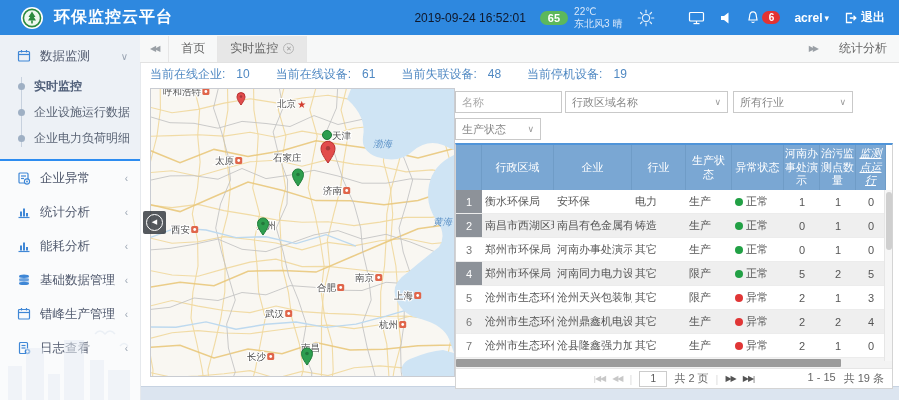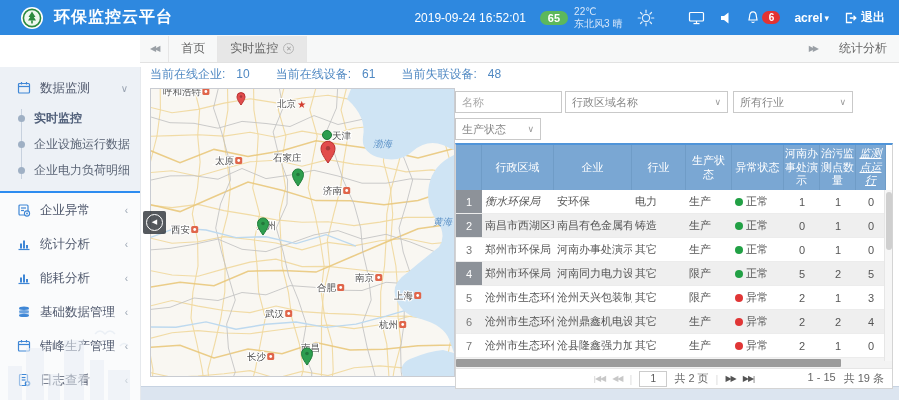--- a/index.html
+++ b/index.html
@@ -2,41 +2,41 @@
 <html><head>
 <meta charset="utf-8">
 <style>
   html,body{margin:0;padding:0;}
   body{width:899px;height:400px;overflow:hidden;font-family:"Liberation Sans","DejaVu Sans",sans-serif;background:#fff;position:relative;}
   
   .topbar{position:absolute;left:0;top:0;width:899px;height:35px;background:#2e88df;display:flex;align-items:center;color:#fff;z-index:30;}
   .logo{margin-left:20px;display:flex;align-items:center;}
   .app-title{margin-left:10px;font-size:16px;font-weight:bold;letter-spacing:1px;}
   .topbar-right{margin-left:auto;display:flex;align-items:center;margin-right:14px;gap:14px;}
-  .datetime{font-size:12px;color:#ffffff;}
+  .datetime{font-size:12px;color:#0f172a;}
   .aqi-wrap{display:flex;align-items:center;gap:6px;}
   .aqi-pill{background:#5cb85c;border-radius:9px;padding:1px 8px;font-size:11px;font-weight:bold;color:#fff;}
   .weather-col{display:flex;flex-direction:column;font-size:10px;color:#d9e8fa;line-height:12px;}
   .hicon{display:flex;align-items:center;}
   .bell-wrap{position:relative;display:flex;align-items:center;}
   .badge{background:#e23232;color:#fff;border-radius:8px;min-width:10px;padding:1px 4px;font-size:10px;font-weight:bold;text-align:center;margin-left:2px;}
   .user{font-size:12px;font-weight:bold;display:flex;align-items:center;gap:2px;}
   .caret{font-size:9px;}
   .logout{display:flex;align-items:center;gap:4px;font-size:12px;font-weight:bold;}
   
   .tabbar{position:absolute;left:140px;top:35px;right:0;height:27px;background:#f7f8f8;border-bottom:1px solid #e2e2e2;display:flex;align-items:center;z-index:20;}
   .tab-scroll{color:#9aa0a6;font-size:8px;letter-spacing:-2px;padding:0 10px;cursor:pointer;}
   .tab{font-size:12px;color:#666;padding:0 12px;height:26px;display:flex;align-items:center;gap:5px;border-right:1px solid #e6e6e6;cursor:pointer;}
   .tab.first{border-left:1px solid #e6e6e6;}
   .tab.active{background:#e7e7e7;}
   .tab-close{width:11px;height:11px;border:1px solid #b5b5b5;border-radius:50%;color:#9a9a9a;font-size:7px;line-height:10px;text-align:center;box-sizing:border-box;}
   .tabbar-right{margin-left:auto;display:flex;align-items:center;}
   .close-ops{font-size:12px;color:#666;padding:0 12px;cursor:pointer;}
   
-  .sidebar{position:absolute;left:0;top:35px;width:140px;bottom:0;background:#fafbfc;border-right:1px solid #e6e9ed;z-index:10;overflow:hidden;margin-top:32px;}
+  .sidebar{position:absolute;left:0;top:35px;width:140px;bottom:0;background:#fafbfc;border-right:1px solid #e6e9ed;z-index:10;overflow:hidden;}
   .side-group{background:#edf1f6;border-bottom:2px solid #2d8cf0;padding:4px 0 8px 0;}
   .side-parent{height:34px;display:flex;align-items:center;padding:0 12px 0 17px;color:#515a6e;font-size:12.5px;cursor:pointer;}
   .side-parent .lbl{margin-left:9px;}
   .side-chev{margin-left:auto;color:#9aa4b2;font-size:10px;}
   .side-sub{position:relative;margin-left:21px;}
   .side-sub .vline{position:absolute;left:0;top:4px;bottom:4px;width:1px;background:#c7d1de;}
   .sub-item{position:relative;height:26px;display:flex;align-items:center;padding-left:13px;font-size:12px;color:#5a6475;cursor:pointer;}
   .sub-item .dot{position:absolute;left:-3.5px;width:7px;height:7px;border-radius:50%;background:#9fb0c4;}
   .sub-item.active{color:#51607a;font-weight:bold;}
   .watermark{position:absolute;left:0;bottom:0;width:140px;height:80px;opacity:.55;pointer-events:none;}
@@ -272,20 +272,21 @@
       <path d="M95,14 q5,-6 10,0 q5,-6 10,0"></path>
         <path d="M120,26 q4,-5 8,0"></path>
     </svg>
   </div>
 </aside>
 
 <div class="stats" id="stats">
     <div class="stat"><span class="stat-label">当前在线企业:</span><span class="stat-value">10</span></div>
     <div class="stat"><span class="stat-label">当前在线设备:</span><span class="stat-value">61</span></div>
     <div class="stat"><span class="stat-label">当前失联设备:</span><span class="stat-value">48</span></div>
+    <div class="stat"><span class="stat-label">当前停机设备:</span><span class="stat-value">19</span></div>
   </div>
 
 <div class="map-panel">
   <svg id="map-svg" width="303" height="287" viewBox="0 0 303 287">
     <rect x="0" y="0" width="303" height="287" fill="#f9f7f2"></rect>
     <g id="g-decor">
         <path d="M-5,17.19917695473251 L21.0,23.7 L47.0,20.4 L73.0,14.1 L99.0,9.7 L125.0,13.9 L151.0,9.0 L177.0,6.3 L203.0,11.1 L229.0,8.5 L255.0,10.4 L281.0,15.9 L307.0,23.1 L333.0,23.5" fill="none" stroke="#f0d9a0" stroke-width="1.1" opacity="0.95"></path>
         <path d="M-5,47.383607681755834 L21.0,46.6 L47.0,45.7 L73.0,47.1 L99.0,43.2 L125.0,48.2 L151.0,42.1 L177.0,46.6 L203.0,39.2 L229.0,36.2 L255.0,35.3 L281.0,35.9 L307.0,37.5 L333.0,39.9" fill="none" stroke="#f0d9a0" stroke-width="1.1" opacity="0.95"></path>
         <path d="M-5,83.88079561042524 L21.0,81.8 L47.0,87.2 L73.0,79.8 L99.0,72.8 L125.0,71.3 L151.0,77.2 L177.0,70.6 L203.0,75.1 L229.0,77.2 L255.0,82.9 L281.0,80.9 L307.0,85.2 L333.0,89.8" fill="none" stroke="#f0d9a0" stroke-width="1.1" opacity="0.95"></path>
         <path d="M-5,115.82654320987655 L21.0,118.6 L47.0,115.4 L73.0,121.6 L99.0,125.9 L125.0,130.9 L151.0,133.2 L177.0,132.8 L203.0,136.6 L229.0,133.1 L255.0,128.4 L281.0,128.4 L307.0,123.9 L333.0,122.0" fill="none" stroke="#f0d9a0" stroke-width="1.1" opacity="0.95"></path>
@@ -439,21 +440,21 @@
         <div class="gh" style="width: 54px; flex: 0 0 auto;">行业</div>
         <div class="gh" style="width: 46px; flex: 0 0 auto;">生产状态</div>
         <div class="gh" style="width: 52px; flex: 0 0 auto;">异常状态</div>
         <div class="gh" style="width: 36px; flex: 0 0 auto;">河南办事处演示</div>
         <div class="gh" style="width: 36px; flex: 0 0 auto; text-align: center;">治污监测点数量</div>
         <div class="gh sorted" style="width: 30px; flex: 0 0 auto;">监测点运行</div>
       </div>
     <div class="gbody" id="gbody">
         <div class="gr">
           <div class="gc num dark" style="width: 26px; flex: 0 0 auto;">1</div>
-          <div class="gc " style="width: 72px; flex: 0 0 auto; font-style: italic;">衡水环保局</div>
+          <div class="gc " style="width: 72px; flex: 0 0 auto;">衡水环保局</div>
           <div class="gc " style="width: 78px; flex: 0 0 auto;">安环保</div>
           <div class="gc " style="width: 54px; flex: 0 0 auto;">电力</div>
           <div class="gc " style="width: 46px; flex: 0 0 auto;">生产</div>
           <div class="gc " style="width: 52px; flex: 0 0 auto;">
             <span class="sdot" style="background: rgb(34, 160, 69);"></span>
             <span>正常</span>
           </div>
           <div class="gc ctr" style="width: 36px; flex: 0 0 auto;">1</div>
           <div class="gc ctr" style="width: 36px; flex: 0 0 auto;">1</div>
           <div class="gc ctr" style="width: 30px; flex: 0 0 auto;">0</div>

